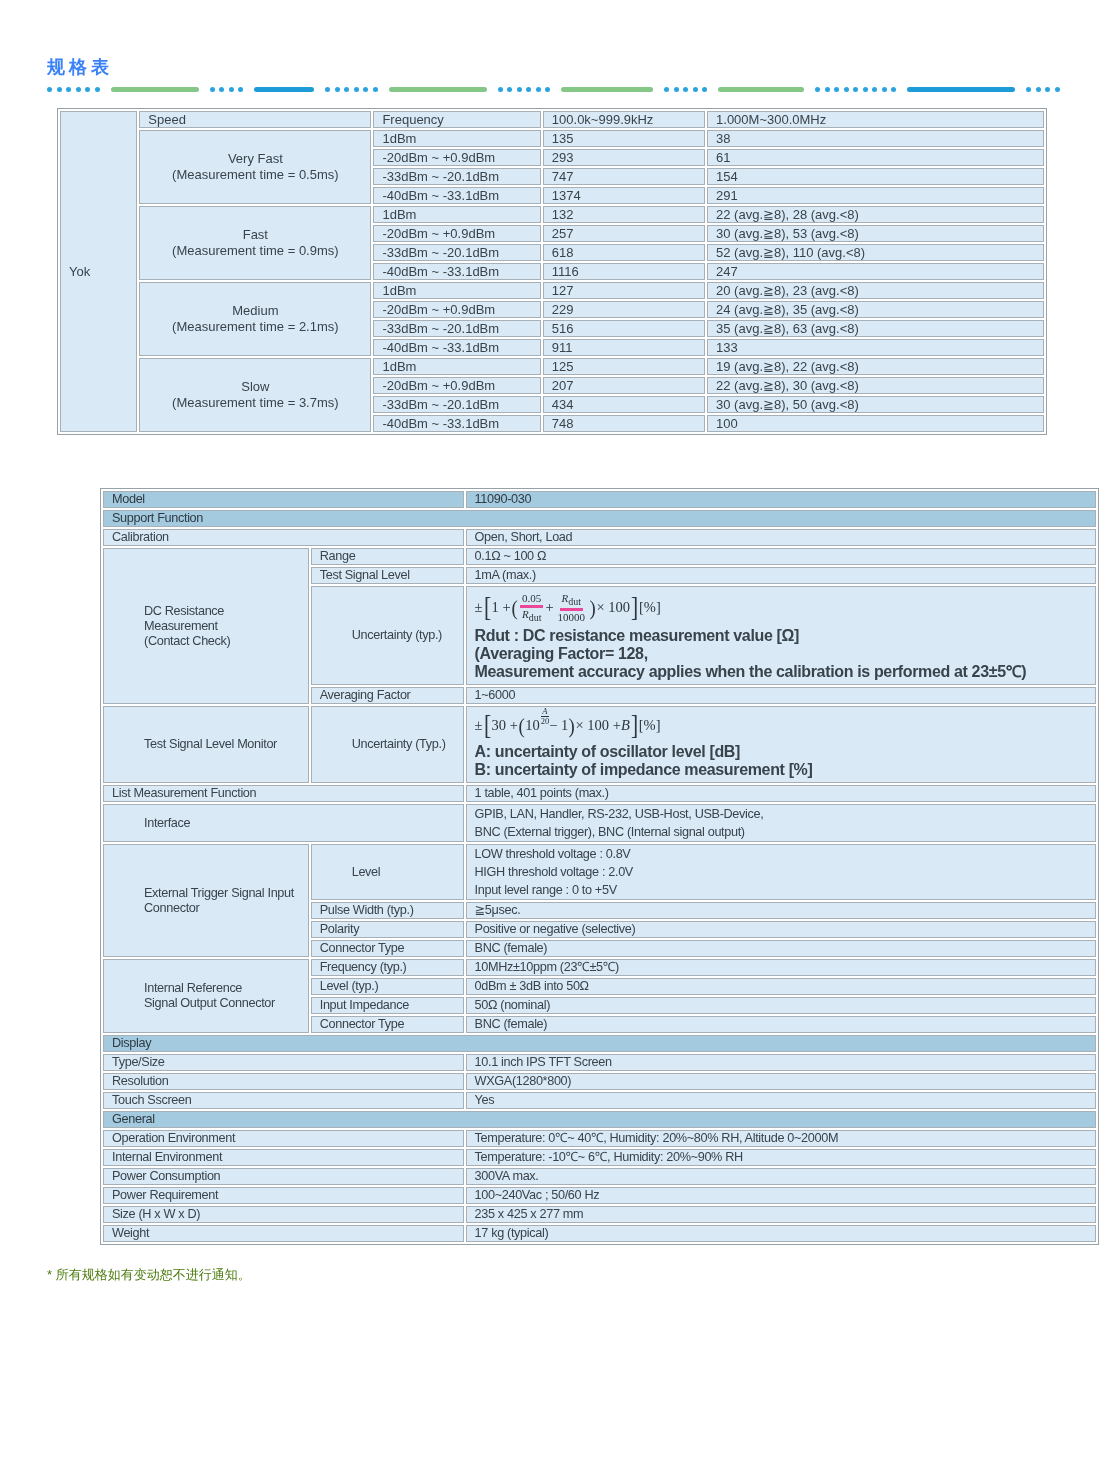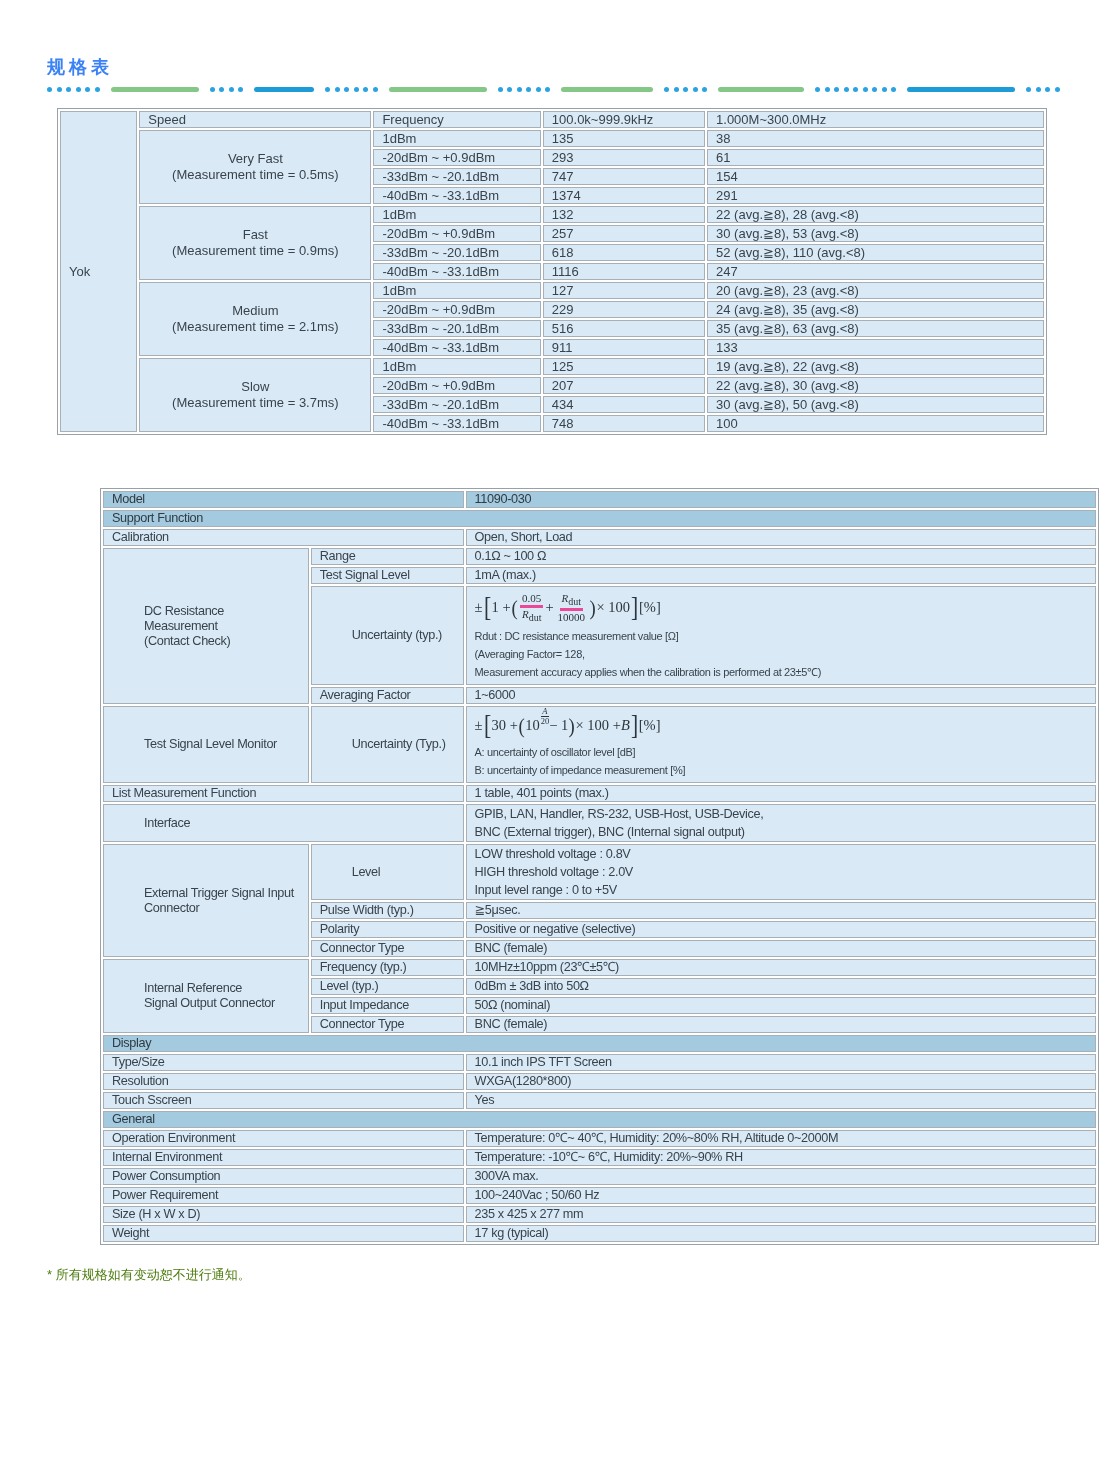--- a/index.html
+++ b/index.html
@@ -36,21 +36,21 @@
   
   .formula-cell { padding-top:3px; padding-bottom:3px; }
   .formula { display:flex; align-items:center; font-family:"Liberation Serif", serif; font-size:14.5px; letter-spacing:0; color:#2c343c; margin:2px 0 4px 0; }
   .formula .big { font-size:27px; font-weight:400; line-height:1; transform:scaleX(0.8); }
   .formula .mid { font-size:22px; font-weight:400; line-height:1; transform:scaleX(0.85); }
   .frac { display:inline-flex; flex-direction:column; align-items:center; font-size:11px; line-height:1.15; margin:0 2px; }
   .frac .num { border-bottom:3px solid #ec4899; padding:0 2px; }
   .frac .den { padding:0 2px; }
   .supfrac { display:inline-flex; flex-direction:column; align-items:center; font-size:8.5px; line-height:1.1; transform:translateY(-9px); margin-left:1px; }
   .supfrac .num { border-bottom:1px solid #2c343c; padding:0 1px; }
-  .fnote { font-size:11px; line-height:18px; letter-spacing:-0.35px; }
+  .fnote { font-size:16px; line-height:18px; letter-spacing:-0.35px;font-weight:bold; }
   i { font-style:italic; }
   sub { font-size:10px; }
 
   .footnote { position:absolute; left:47px; top:1266px; font-size:13px; color:#4d7c0f; }
 </style>
 </head>
 <body>
 
 <div class="page-title">规格表</div>
 

